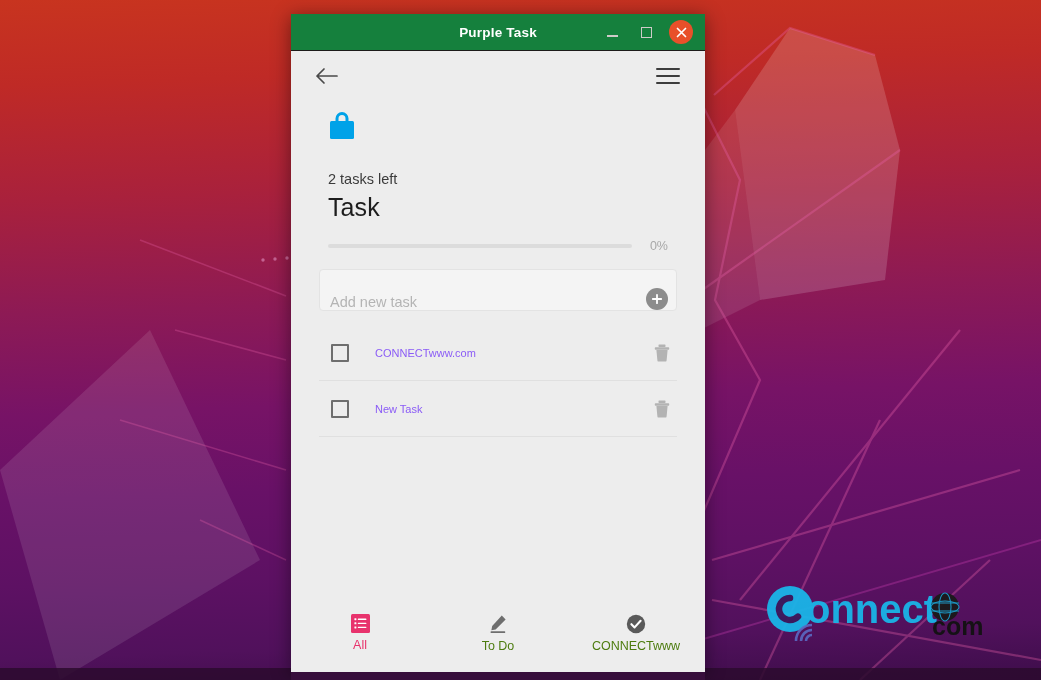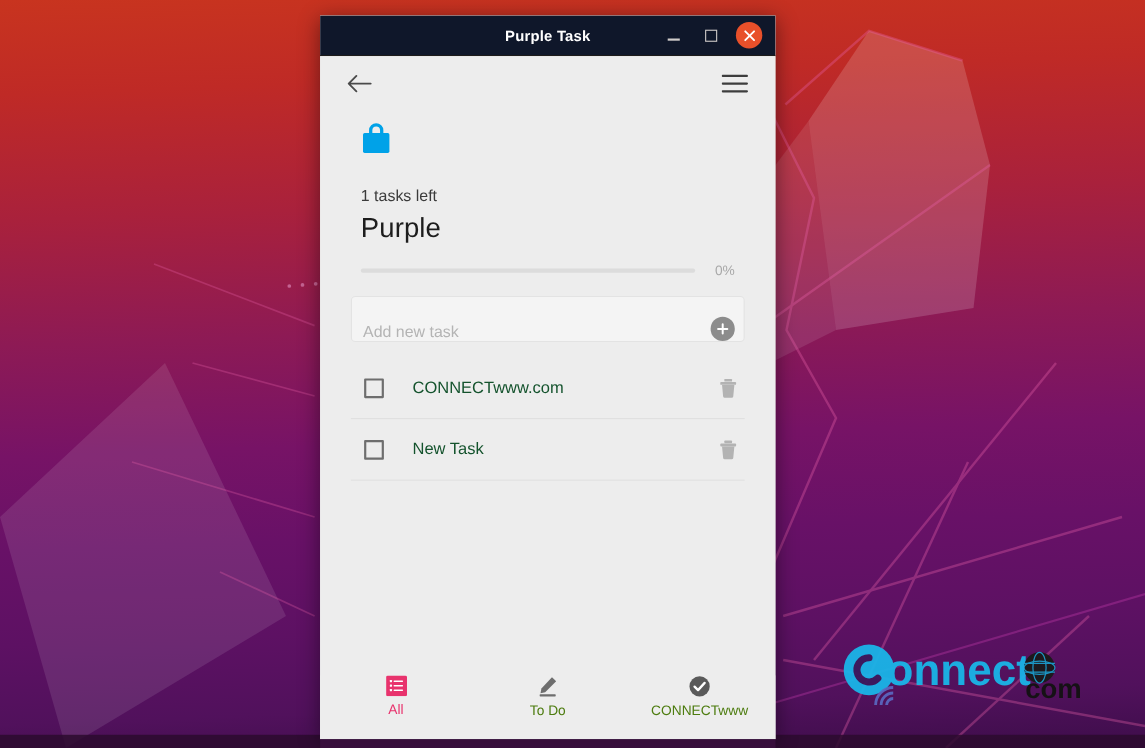--- a/index.html
+++ b/index.html
@@ -66,21 +66,21 @@
     box-shadow: 0 3px 18px rgba(0,0,0,.45);
     display: flex;
     flex-direction: column;
     overflow: hidden;
   }
 
   
   #titlebar {
     height: 37px;
     flex: 0 0 37px;
-    background: #0f172a;
+    background: #15803d;
     display: flex;
     align-items: center;
     position: relative;
     border-bottom: 1px solid #1d1b1a;
   }
   #window-title {
     position: absolute;
     left: 0; right: 0;
     text-align: center;
     color: #ffffff;
@@ -233,22 +233,22 @@
     width: 18px; height: 18px;
     border: 2px solid #6e6e6e;
     border-radius: 1px;
     flex: 0 0 18px;
     margin-left: 12px;
     cursor: pointer;
     background: transparent;
   }
   .task-label {
     flex: 1 1 auto;
-    font-size: 15px;
-    color: #14532d;
+    font-size: 11px;
+    color: #8b5cf6;
     margin-left: 26px;
   }
   .task-delete {
     width: 22px; height: 22px;
     display:flex; align-items:center; justify-content:center;
     cursor: pointer;
     flex: 0 0 22px;
     margin-right: 4px;
   }
 
@@ -382,22 +382,22 @@
         </div>
       </div>
 
       <div id="header-block">
         <div id="bag-icon-wrap">
           <svg width="28" height="30" viewBox="0 0 28 30">
             <path d="M9,10 V7.5 a5,5 0 0,1 10,0 V10" stroke="#00a2e8" stroke-width="3" fill="none" stroke-linecap="round"></path>
             <rect x="2" y="10" width="24" height="18" rx="1.5" fill="#00a2e8"></rect>
           </svg>
         </div>
-        <div id="tasks-left">1 tasks left</div>
-        <div id="page-title">Purple</div>
+        <div id="tasks-left">2 tasks left</div>
+        <div id="page-title">Task</div>
 
         <div id="progress-row">
           <div id="progress-track">
             <div id="progress-fill" style="width: 0%;"></div>
           </div>
           <div id="progress-label">0%</div>
         </div>
       </div>
 
       <div id="add-task-row">

